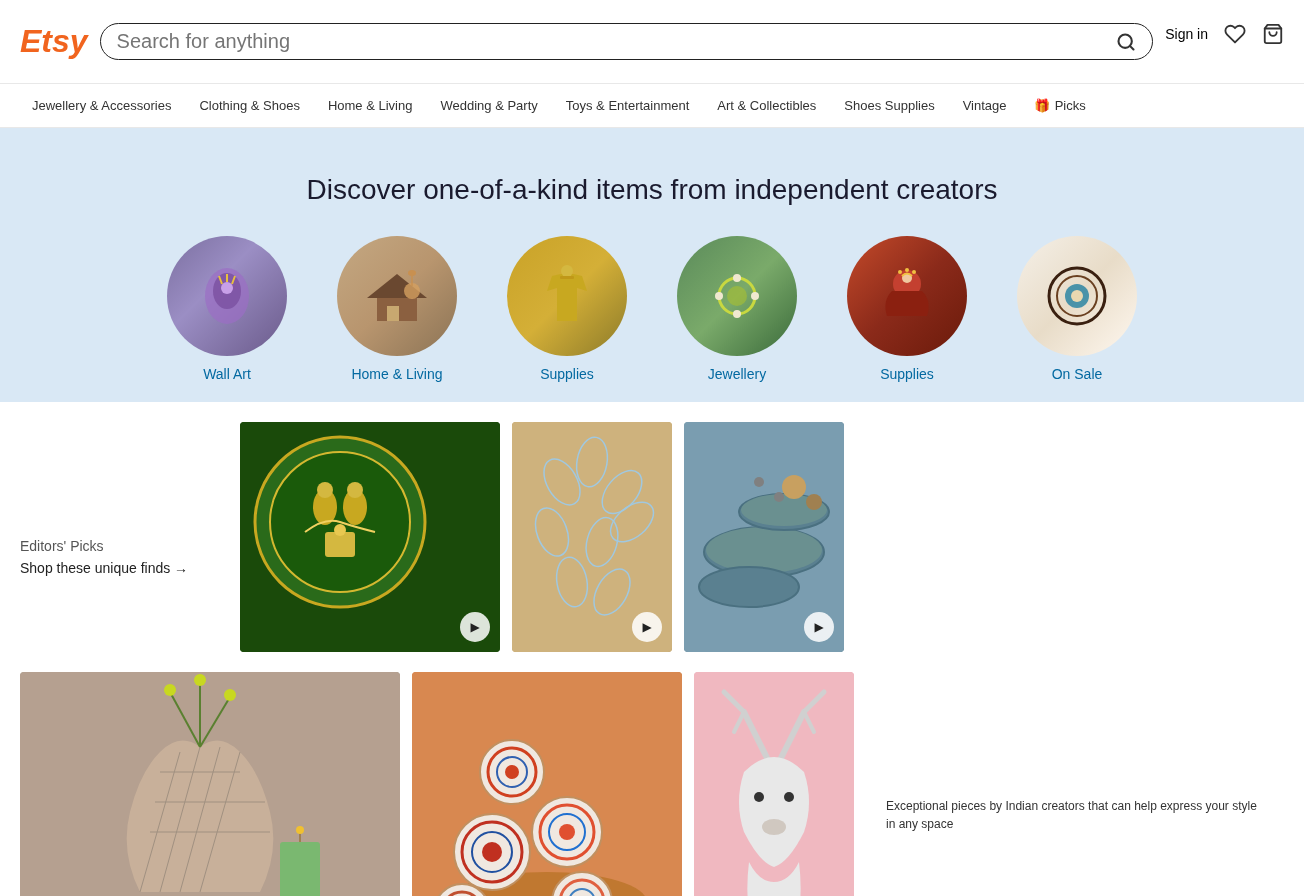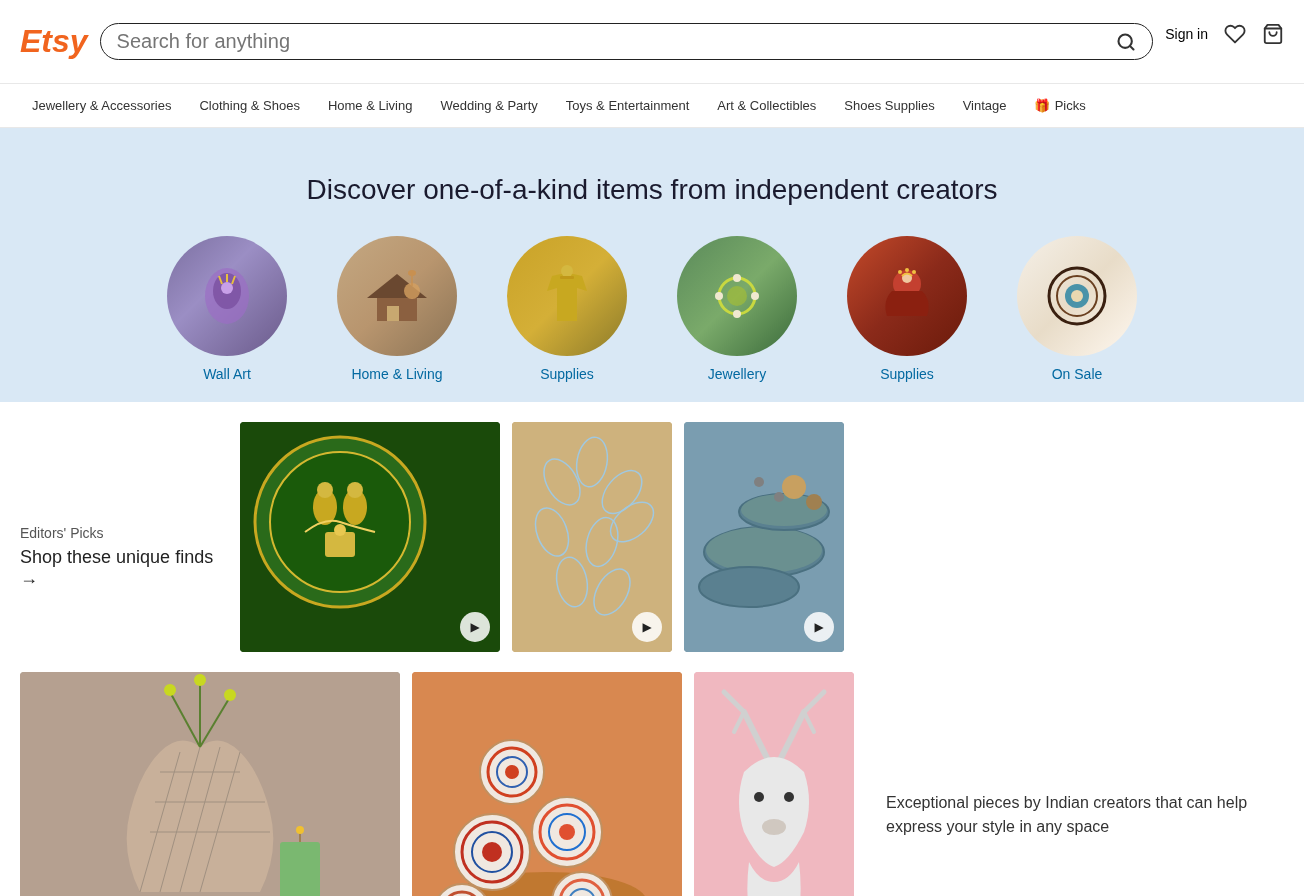--- a/index.html
+++ b/index.html
@@ -158,21 +158,21 @@
       color: #555;
       margin-bottom: 6px;
     }
     .editors-title {
       font-size: 26px;
       font-weight: bold;
       color: #111;
       margin-bottom: 16px;
     }
     .shop-link {
-      font-size: 18px;
+      font-size: 14px;
       color: #222;
       font-weight: 500;
       cursor: pointer;
       display: flex;
       align-items: center;
       gap: 6px;
       text-decoration: none;
     }
 
     .editors-grid {
@@ -243,21 +243,21 @@
       position: relative;
       cursor: pointer;
     }
     .bottom-text {
       flex: 1;
       display: flex;
       align-items: center;
       padding: 20px;
     }
     .bottom-text p {
-      font-size: 16px;
+      font-size: 12px;
       color: #333;
       line-height: 1.5;
     }
 
     
     .circle-img {
       width: 100%;
       height: 100%;
       display: flex;
       align-items: center;

